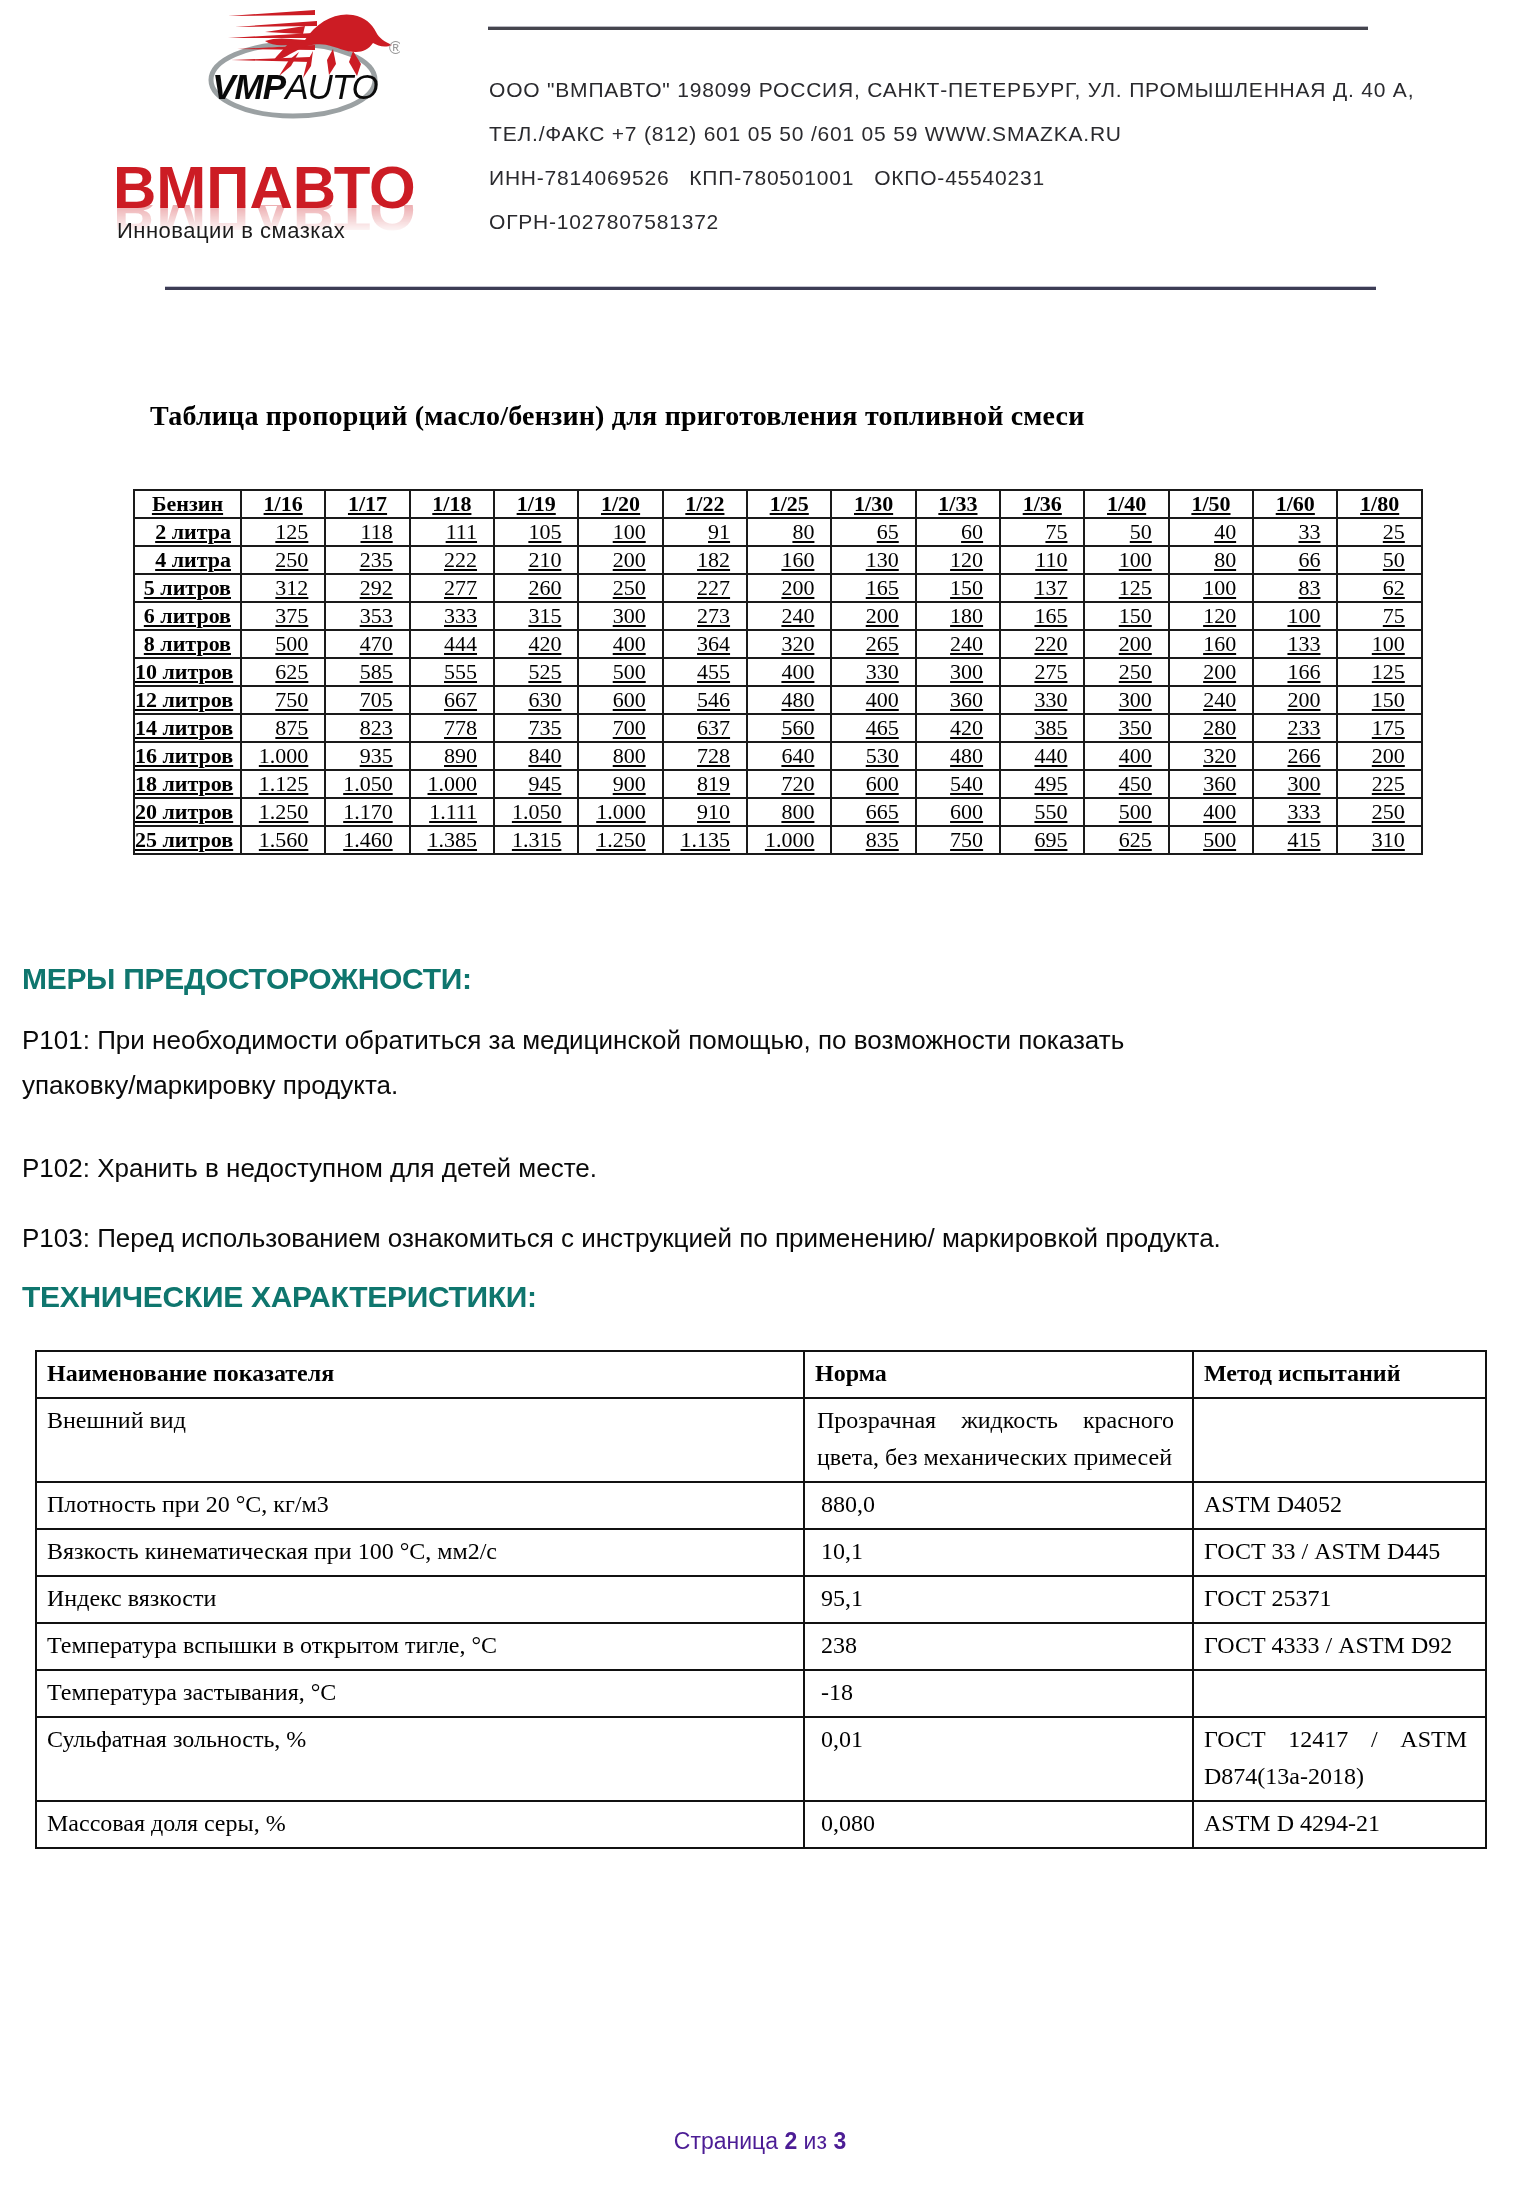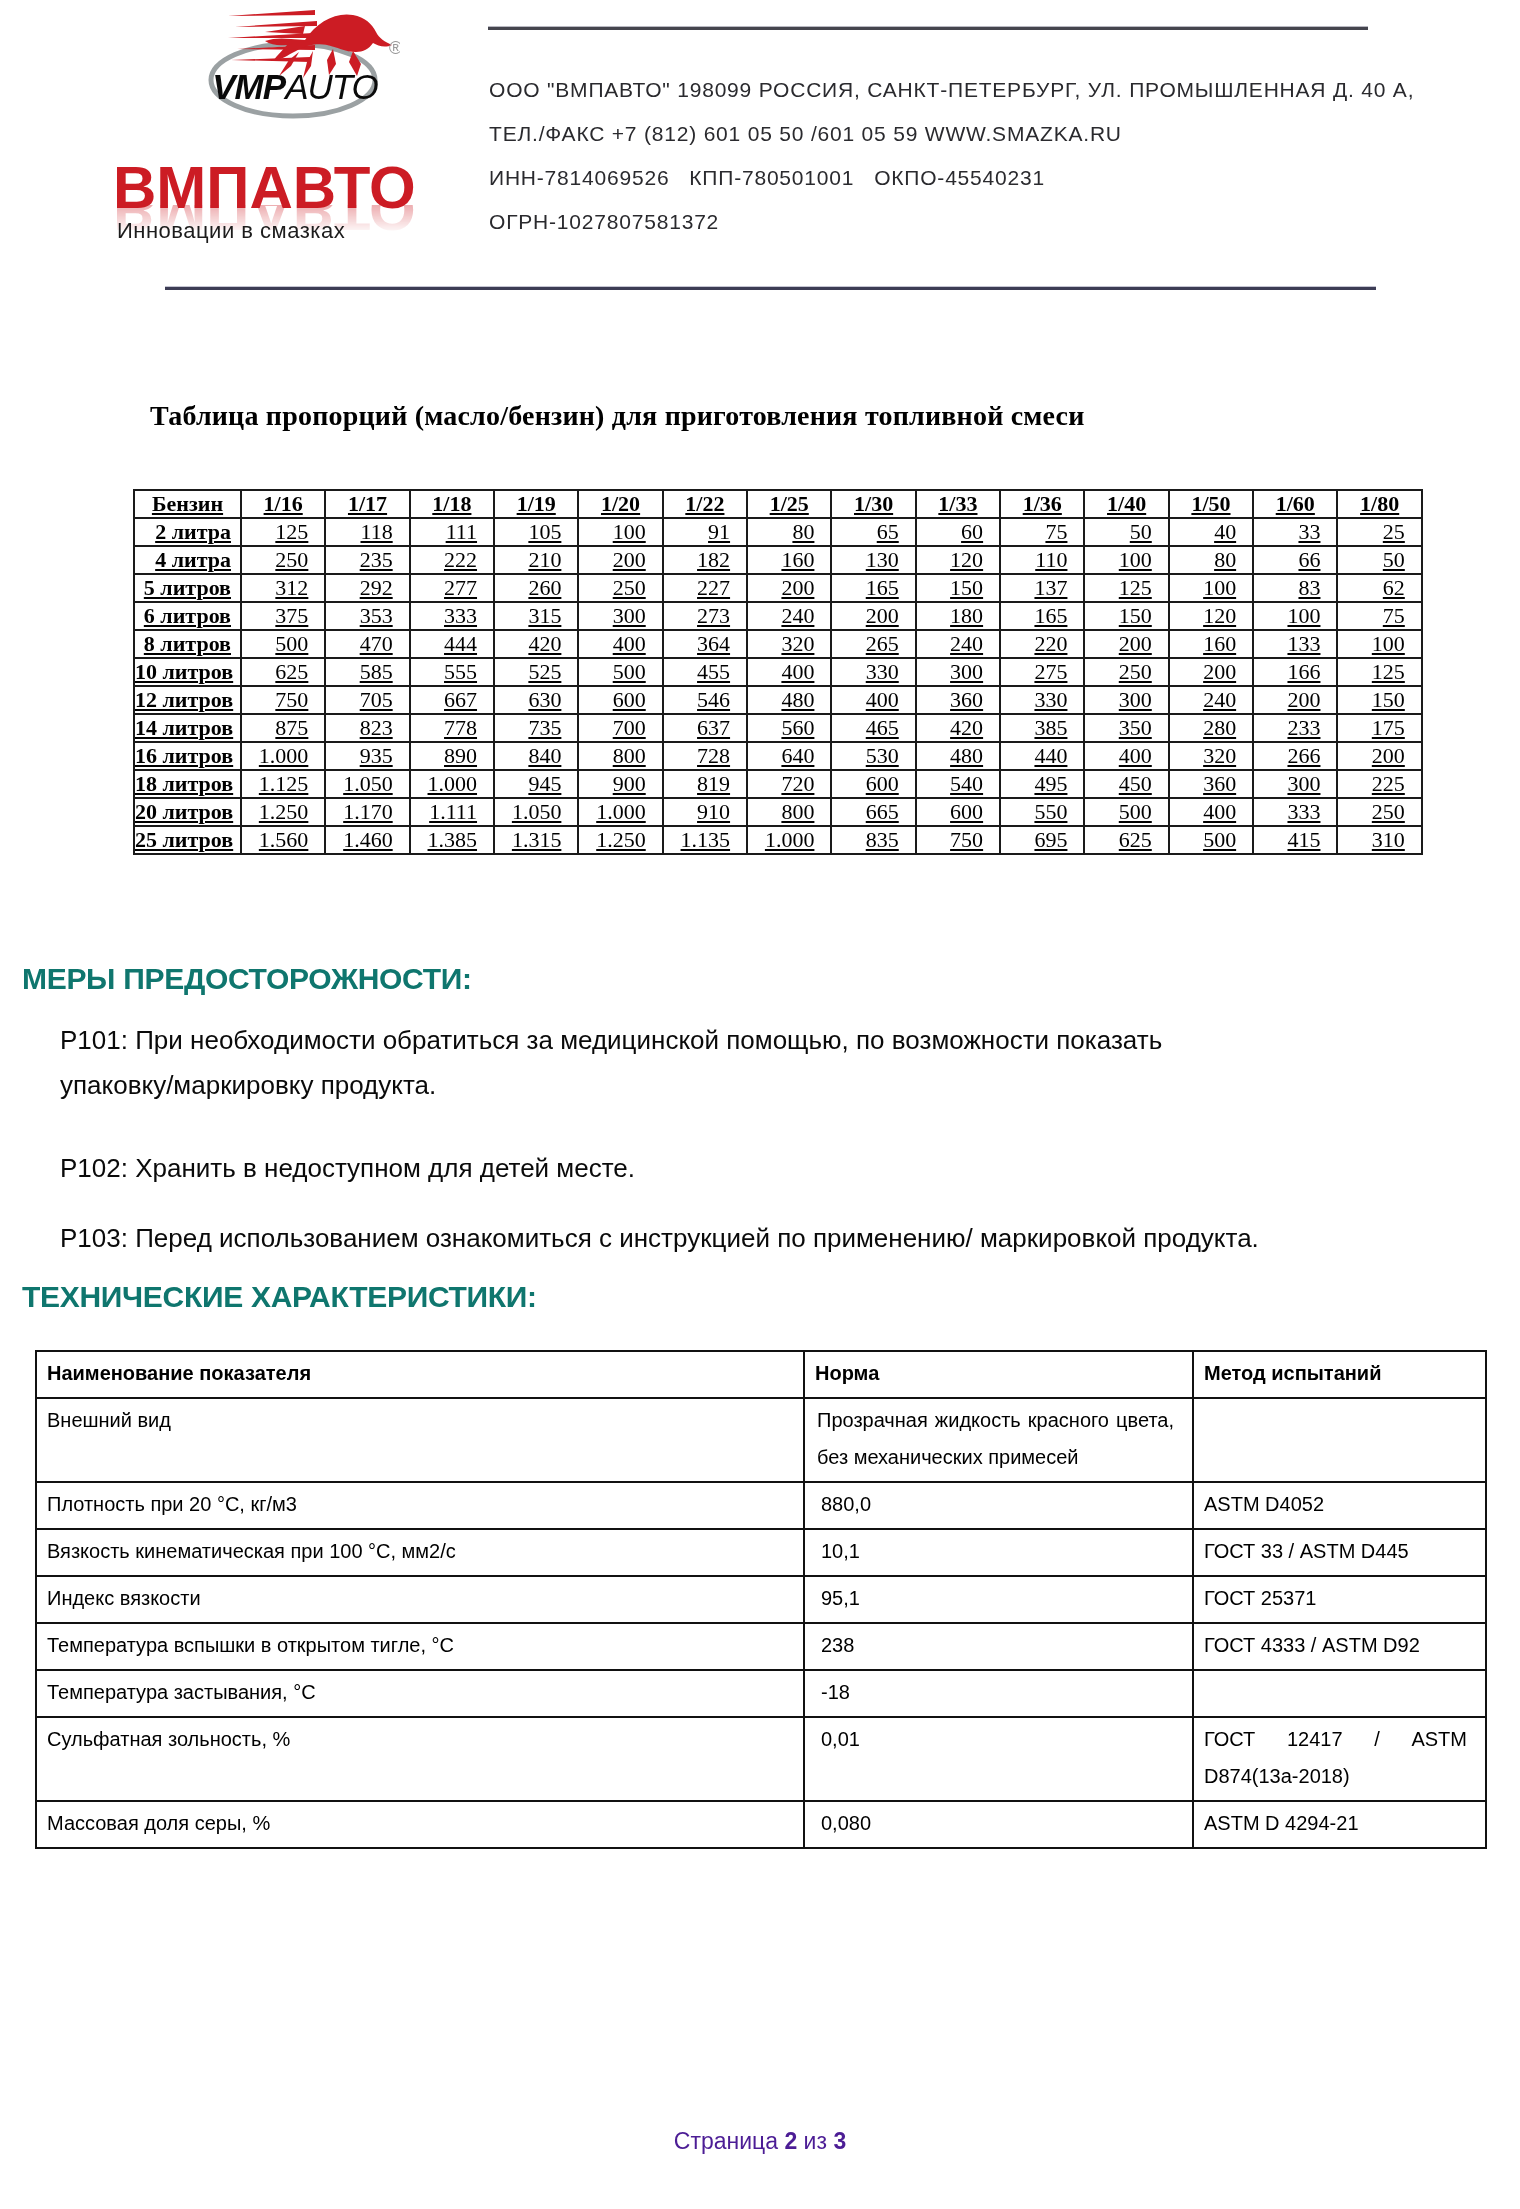--- a/index.html
+++ b/index.html
@@ -57,28 +57,28 @@
   table.prop tbody th { text-align:right; font-weight:bold; padding-right:9px; }
   table.prop tbody td { text-align:right; padding-right:16px; font-weight:normal; }
 
   
   .sec-heading {
     position:absolute; left:22px;
     font-size:30px; font-weight:bold; letter-spacing:-.3px; color:#0f766e;
   }
   .para {
     position:absolute; left:22px; width:1205px;
-    font-size:26px; line-height:45px; color:#0a0a0a;margin-left:38px;
+    font-size:26px; line-height:45px; color:#0a0a0a;
   }
 
   
   table.specs {
     position:absolute; left:35px; top:1350px; width:1450px;
     border-collapse:collapse; table-layout:fixed;
-    font-family:Liberation Sans, sans-serif; font-size:20px;
+    font-family:Liberation Serif, serif; font-size:24px;
   }
   table.specs th, table.specs td {
     border:2px solid #111; vertical-align:top;
     padding:3px 18px 5px 10px; line-height:37px; text-align:left;
   }
   table.specs thead th { font-weight:bold; }
   table.specs td.norm { padding-left:16px; }
   table.specs td.justify { text-align:justify; text-align-last:left;padding-left:12px; }
   table.specs td.method { text-align:justify; text-align-last:left; }
 

